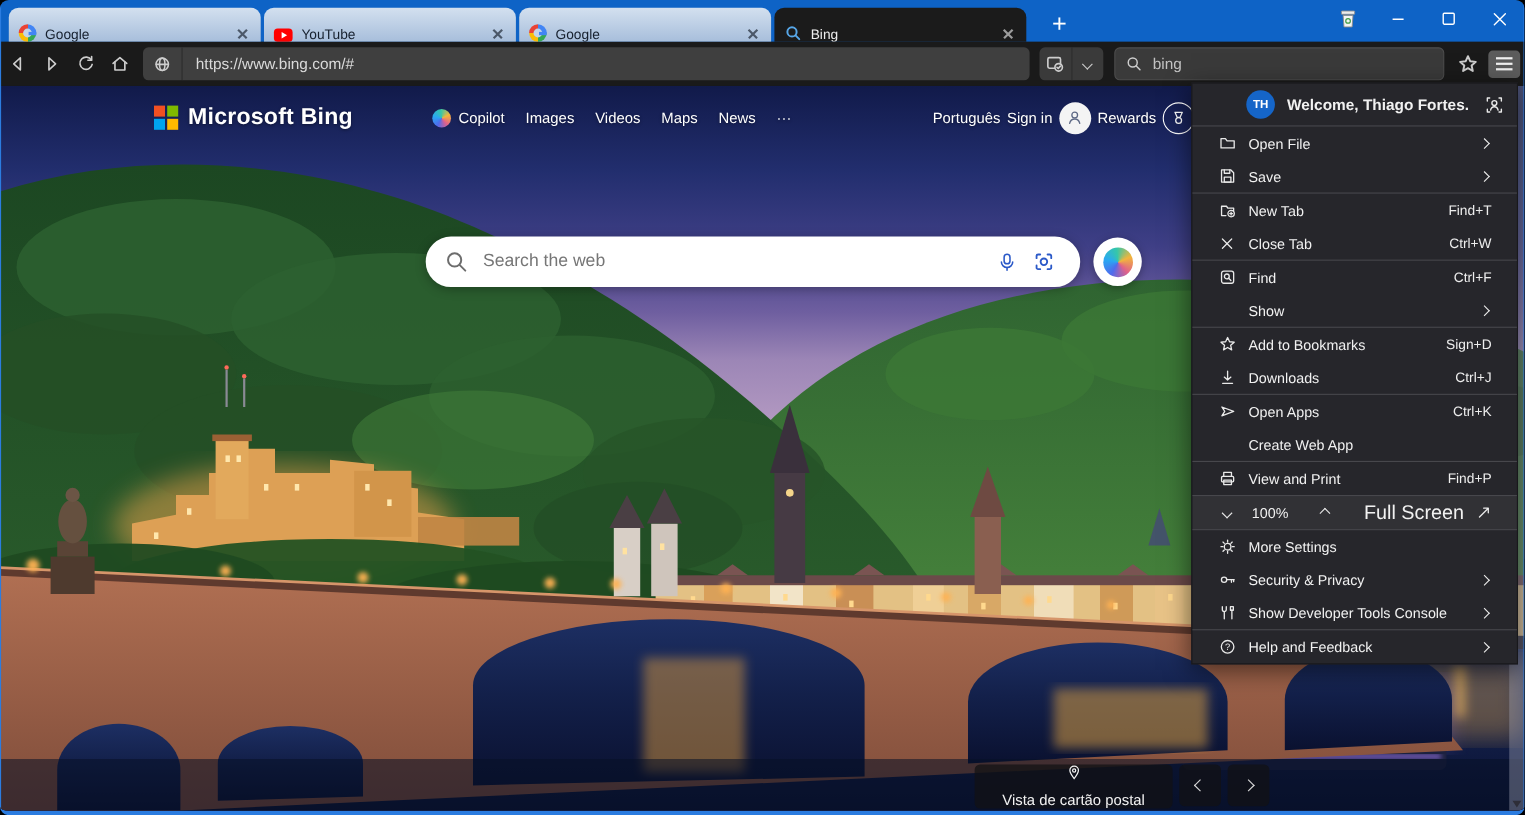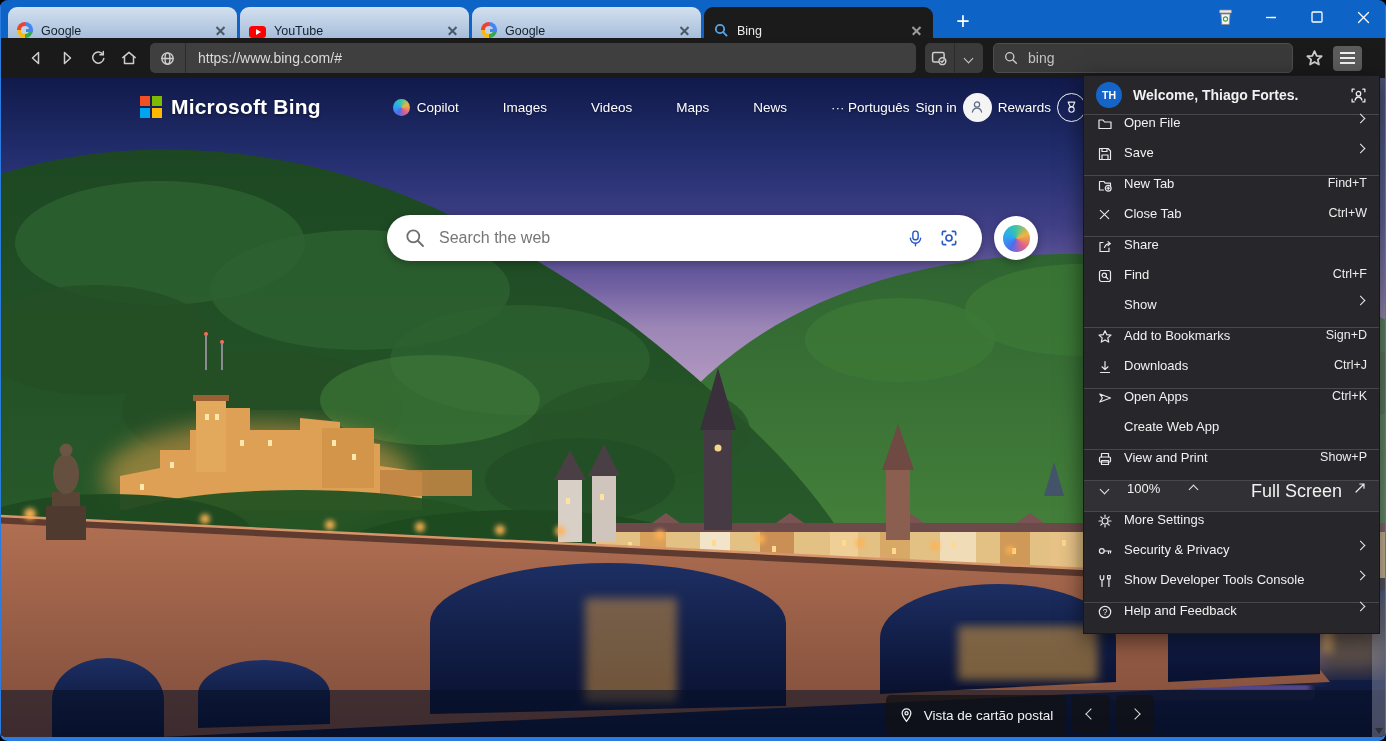--- a/index.html
+++ b/index.html
@@ -26,21 +26,21 @@
   .fav.google::before{content:"";position:absolute;inset:4px;border-radius:50%;background:#c3d4e8;}
   .fav.google::after{content:"";position:absolute;right:0;top:6.5px;width:7px;height:3.5px;background:#4285f4;}
   .fav.youtube{width:17px;height:12px;margin-top:2px;background:#f00;border-radius:3.5px;position:relative;}
   .fav.youtube::after{content:"";position:absolute;left:6.5px;top:3px;border-left:5px solid #fff;border-top:3px solid transparent;border-bottom:3px solid transparent;}
   .newtab{width:30px;height:30px;margin-left:12px;margin-bottom:2px;display:flex;align-items:center;justify-content:center;
           color:#fff;font-size:23px;font-weight:300;cursor:pointer;}
   .wincontrols{position:absolute;right:8px;top:0;height:34px;display:flex;align-items:center;gap:16px;}
   .winbtn{width:30px;height:28px;display:flex;align-items:center;justify-content:center;cursor:pointer;}
 
   
-  .navbar{height:40px;background:#1a1a1a;display:flex;align-items:center;padding:0 20px;position:relative;z-index:5;}
+  .navbar{height:40px;background:#1a1a1a;display:flex;align-items:center;padding:0 0;position:relative;z-index:5;}
   .navbtn{width:31px;height:30px;display:flex;align-items:center;justify-content:center;cursor:pointer;border-radius:4px;}
   .urlbar{flex:1;height:30px;margin-left:6px;background:#3f3f3f;border-radius:5px;display:flex;align-items:center;overflow:hidden;}
   .url-globe{width:36px;height:100%;display:flex;align-items:center;justify-content:center;border-right:1px solid #2c2c2c;}
   .urlinput{flex:1;height:100%;background:transparent;border:none;outline:none;color:#dadada;font-size:14px;padding:0 12px;font-family:"Liberation Sans",sans-serif;}
   .combo{width:58px;height:30px;margin-left:9px;background:#3a3a3a;border-radius:5px;display:flex;align-items:center;}
   .combo .half{flex:1;height:100%;display:flex;align-items:center;justify-content:center;cursor:pointer;}
   .combo .half + .half{border-left:1px solid #2c2c2c;}
   .navsearch{width:300px;height:30px;margin-left:10px;background:#3a3a3a;border:1px solid #4d4d4d;border-radius:5px;display:flex;align-items:center;padding:0 9px;}
   .navsearch input{flex:1;background:transparent;border:none;outline:none;color:#c2c2c2;font-size:14px;margin-left:7px;font-family:"Liberation Sans",sans-serif;}
   .starbtn{width:32px;height:30px;margin-left:5px;display:flex;align-items:center;justify-content:center;cursor:pointer;}
@@ -56,52 +56,52 @@
   .scrollbar .sb-down{position:absolute;bottom:3px;left:3px;border-left:4px solid transparent;border-right:4px solid transparent;border-top:6px solid #2e2e38;}
 
   .bing-header{position:absolute;top:12px;left:0;right:0;height:34px;display:flex;align-items:center;color:#fff;z-index:4;
                text-shadow:0 1px 3px rgba(0,0,0,.45);}
   .bing-logo{display:flex;align-items:center;margin-left:140px;gap:9px;}
   .mslogo{display:grid;grid-template-columns:10px 10px;grid-template-rows:10px 10px;gap:2px;}
   .mslogo i{display:block}
   .mslogo i:nth-child(1){background:#f25022}.mslogo i:nth-child(2){background:#7fba00}
   .mslogo i:nth-child(3){background:#00a4ef}.mslogo i:nth-child(4){background:#ffb900}
   .bing-logo .lg{font-size:21px;font-weight:600;letter-spacing:.2px;}
-  .bing-nav{display:flex;align-items:center;gap:44px;margin-left:72px;font-size:13.5px;}
+  .bing-nav{display:flex;align-items:center;gap:19px;margin-left:72px;font-size:13.5px;}
   .bing-nav .item{display:flex;align-items:center;gap:7px;cursor:pointer;}
   .copilot-dot{width:17px;height:17px;border-radius:50%;background:conic-gradient(from 210deg,#4f6bed,#2aa8f2,#35c7a9,#f2b53c,#e0618a,#4f6bed);}
   .bing-right{position:absolute;right:300px;top:0;height:100%;display:flex;align-items:center;gap:6px;font-size:13.5px;}
   .avatar-c{width:29px;height:29px;border-radius:50%;background:#f4f4f4;display:flex;align-items:center;justify-content:center;}
   .rewards-c{width:29px;height:29px;border-radius:50%;border:1.6px solid #fff;display:flex;align-items:center;justify-content:center;}
 
   .search-pill{position:absolute;left:387px;top:137px;width:595px;height:46px;background:#fff;border-radius:23px;
                display:flex;align-items:center;padding:0 16px 0 17px;box-shadow:0 2px 10px rgba(0,0,0,.3);z-index:4;}
   .search-pill input{flex:1;border:none;outline:none;font-size:16px;color:#444;margin-left:11px;font-family:"Liberation Sans",sans-serif;}
   .search-pill input::placeholder{color:#767676;opacity:1;}
   .pill-ic{display:flex;align-items:center;justify-content:center;width:34px;height:34px;cursor:pointer;}
   .copilot-fab{position:absolute;left:994px;top:138px;width:44px;height:44px;border-radius:50%;background:#fff;
                display:flex;align-items:center;justify-content:center;box-shadow:0 2px 8px rgba(0,0,0,.3);cursor:pointer;z-index:4;}
   .copilot-fab .logo{width:27px;height:27px;border-radius:50%;background:conic-gradient(from 210deg,#4f6bed,#2aa8f2,#35c7a9,#f2b53c,#e0618a,#4f6bed);}
 
   .postcard{position:absolute;left:886px;top:617px;height:40px;width:180px;background:rgba(18,18,20,.74);border-radius:5px;
-            display:flex;align-items:center;justify-content:center;gap:10px;color:#f2f2f2;font-size:13.5px;cursor:pointer;z-index:4;}
+            display:flex;align-items:center;justify-content:center;gap:10px;color:#f2f2f2;font-size:13.5px;cursor:pointer;z-index:4;flex-direction:column;}
   .car-btn{position:absolute;top:617px;width:38px;height:38px;background:rgba(18,18,20,.74);border-radius:5px;
            display:flex;align-items:center;justify-content:center;color:#d9d9d9;cursor:pointer;z-index:4;}
   .car-btn .chev{width:8px;height:8px;border-width:1.8px;}
   .car-prev{left:1072px}.car-next{left:1116px}
 
   
   .menu{position:absolute;left:1083px;top:75px;width:297px;background:#26262b;z-index:50;
         box-shadow:0 6px 22px rgba(0,0,0,.55);border:1px solid #18181c;color:#f1f1f1;}
-  .menu-header{height:38px;display:flex;align-items:center;gap:11px;padding:0 12px;}
+  .menu-header{height:38px;display:flex;align-items:center;gap:11px;padding:0 12px;margin-left:37px;}
   .menu-avatar{width:26px;height:26px;border-radius:50%;background:#1565c8;color:#fff;font-size:10.5px;font-weight:700;
                display:flex;align-items:center;justify-content:center;}
   .menu-header .wl{flex:1;font-size:14px;font-weight:600;}
   .menu-sep{height:1px;background:#47474c;}
-  .mrow{height:30px;display:flex;align-items:flex-start;padding:0 12px;gap:11px;cursor:pointer;font-size:13px;}
+  .mrow{height:30px;display:flex;align-items:center;padding:0 23px;gap:11px;cursor:pointer;font-size:13px;}
   .mi-slot{width:17px;height:17px;display:flex;align-items:center;justify-content:center;flex:0 0 auto;color:#e9e9e9;}
   .mlabel{flex:1;white-space:nowrap;}
   .mshort{font-size:12.5px;color:#ededed;}
   .mchev{width:14px;display:flex;justify-content:center;color:#ececec;}
   .zoom-row{background:rgba(255,255,255,.05);}
   .zoom-row .zl{font-size:13px;margin:0 14px 0 3px;}
   .zoom-row .sp{flex:1}
   .mi{stroke:#e9e9e9;fill:none;stroke-width:1.2;stroke-linecap:round;stroke-linejoin:round;display:block;}
   .ni{stroke:#cdcdcd;fill:none;stroke-width:1.5;stroke-linecap:round;stroke-linejoin:round;display:block;}
   .mi text{stroke:none;fill:#e9e9e9;font-family:"Liberation Sans",sans-serif;}
@@ -622,30 +622,20 @@
           </svg>
         </span>
       <span class="mlabel">Close Tab</span>
       <span class="mshort">Ctrl+W</span>
     </div>
     <div class="menu-sep"></div>
 
     <div class="mrow">
       <span class="mi-slot">
           <svg class="mi" width="16" height="16" viewBox="0 0 16 16">
-            <path d="M6 4.5 H3 V13.5 H12 V10"></path>
-            <path d="M7.5 9.5 C8.3 6.8 10.4 5.6 13.2 5.6"></path>
-            <path d="M13.2 5.6 L11 3.6 M13.2 5.6 L11 7.6"></path>
-          </svg>
-        </span>
-      <span class="mlabel">Share</span>
-    </div>
-    <div class="mrow">
-      <span class="mi-slot">
-          <svg class="mi" width="16" height="16" viewBox="0 0 16 16">
             <rect x="2.5" y="2.5" width="11" height="11" rx="2"></rect>
             <circle cx="7.3" cy="7.3" r="2.2"></circle>
             <path d="M9 9 L11 11"></path>
           </svg>
         </span>
       <span class="mlabel">Find</span>
       <span class="mshort">Ctrl+F</span>
     </div>
     <div class="mrow">
       <span class="mi-slot"></span>
@@ -693,21 +683,21 @@
 
     <div class="mrow">
       <span class="mi-slot">
           <svg class="mi" width="16" height="16" viewBox="0 0 16 16">
             <path d="M4.5 6 V2.5 H11.5 V6"></path>
             <rect x="2.5" y="6" width="11" height="5" rx="1"></rect>
             <rect x="4.5" y="9.5" width="7" height="4"></rect>
           </svg>
         </span>
       <span class="mlabel">View and Print</span>
-      <span class="mshort">Show+P</span>
+      <span class="mshort">Find+P</span>
     </div>
     <div class="menu-sep"></div>
 
     <div class="mrow zoom-row">
       <span class="mi-slot">
           <span class="chev d"></span>
         </span>
       <span class="zl">100%</span>
       <span class="mi-slot">
           <span class="chev u"></span>

